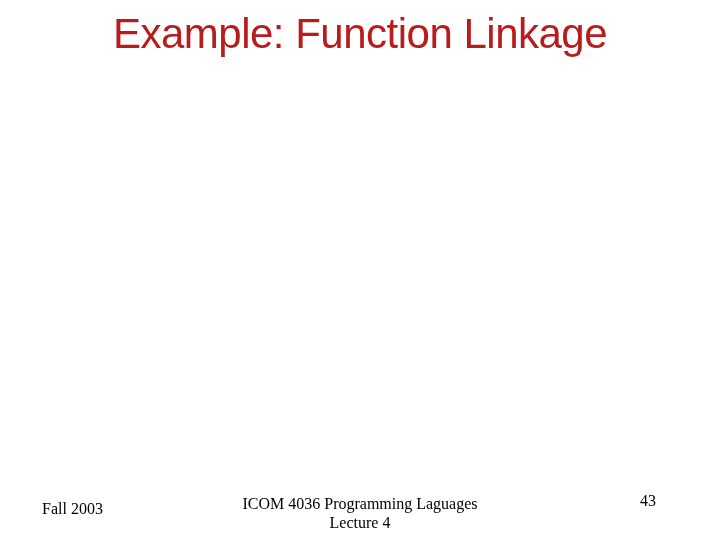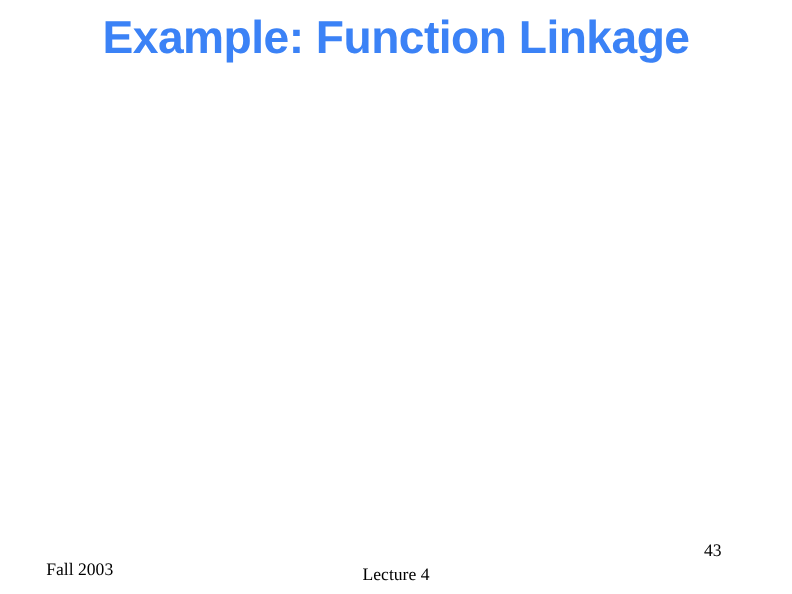--- a/index.html
+++ b/index.html
@@ -9,43 +9,43 @@
     }
     body {
       width: 720px;
       height: 540px;
       background: #ffffff;
       position: relative;
       font-family: "Segoe UI", Arial, sans-serif;
       overflow: hidden;
     }
     .slide-title {
-      color: #3b82f6;
-      font-weight: 700;
+      color: #b91c1c;
+      font-weight: 400;
       text-align: center;
       font-size: 42px;
       line-height: 1.15;
       padding-top: 10px;
       letter-spacing: -0.5px;
     }
     .footer {
       position: absolute;
       bottom: 12px;
       left: 0;
       width: 100%;
       display: flex;
       align-items: flex-start;
       font-family: "Times New Roman", Times, serif;
       font-size: 16px;
       color: #000000;
     }
     .footer-left {
       position: absolute;
       left: 42px;
-      bottom: 0;
+      bottom: 10px;
       font-family: Liberation Serif, serif;
     }
     .footer-center {
       position: absolute;
       left: 50%;
       transform: translateX(-50%);
       text-align: center;
       line-height: 1.2;
       bottom: -4px;
     }
@@ -58,17 +58,17 @@
 </head>
 <body>
 
 <h1 class="slide-title">
   <span>Example: Function Linkage</span><br>
 </h1>
 
 <div class="footer">
   <div class="footer-left">Fall 2003</div>
   <div class="footer-center">
-    <br>
+    <span>ICOM 4036 Programming Laguages</span><br>
     <span>Lecture 4</span>
   </div>
   <div class="footer-right">43</div>
 </div>
 
 </body></html>

